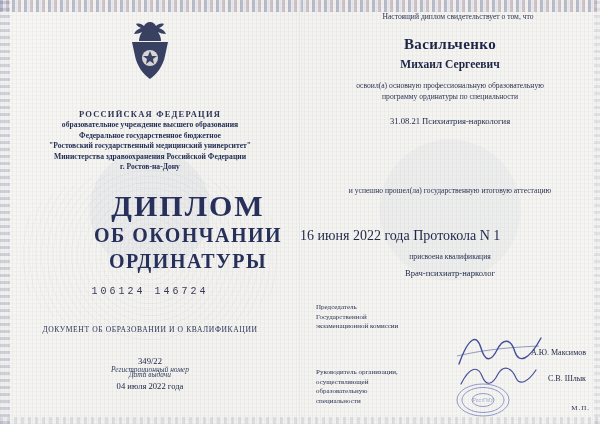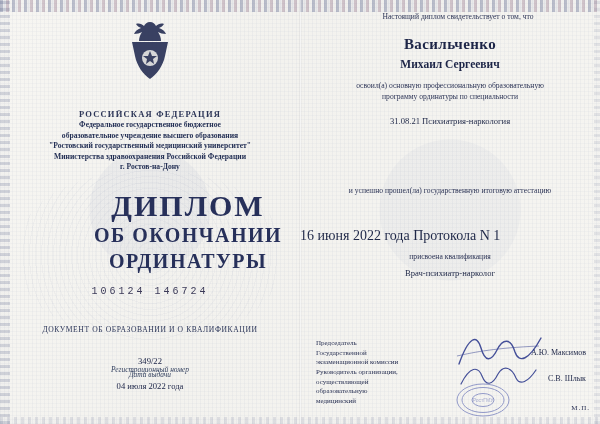--- a/index.html
+++ b/index.html
@@ -159,21 +159,21 @@
     position:absolute;top:252px;left:0;width:300px;text-align:center;
     font-size:7.6px;color:#2b3355;
   }
   .r-qual{
     position:absolute;top:268px;left:0;width:300px;text-align:center;
     font-size:8.6px;color:#1e2747;
   }
   .sig-block{
     position:absolute;left:16px;font-size:7px;line-height:9.5px;color:#2b3355;
   }
-  .sig-1{top:339px;}
+  .sig-1{top:303px;}
   .sig-2{top:368px;}
   .sig-name{
     position:absolute;font-size:8px;color:#1d2547;
   }
   .sig-name-1{top:348px;right:14px;}
   .sig-name-2{top:374px;right:14px;}
   .mp{
     position:absolute;right:10px;top:404px;font-size:7px;color:#2b3355;letter-spacing:1px;
   }
   .scribble{
@@ -208,22 +208,22 @@
         <circle cx="32" cy="40" r="8"></circle>
       </g>
       <g fill="#2a3257" opacity="0.9">
         <path d="M32 33l2 5h5l-4 3 1 5-4-3-4 3 1-5-4-3h5z"></path>
       </g>
     </svg>
 
     <div class="l-country">РОССИЙСКАЯ ФЕДЕРАЦИЯ</div>
 
     <div class="l-org">
+      <div>образовательное учреждение высшего образования</div>
       <div>Федеральное государственное бюджетное</div>
-      <div>образовательное учреждение высшего образования</div>
       <div>"Ростовский государственный медицинский университет"</div>
       <div>Министерства здравоохранения Российской Федерации</div>
       <div>г. Ростов-на-Дону</div>
     </div>
 
     <div class="diploma-title">
       <div class="t1">ДИПЛОМ</div>
       <div class="t2">ОБ ОКОНЧАНИИ</div>
       <div class="t3">ОРДИНАТУРЫ</div>
     </div>
@@ -260,21 +260,21 @@
       <div>Председатель</div>
       <div>Государственной</div>
       <div>экзаменационной комиссии</div>
     </div>
     <div class="sig-name sig-name-1">А.Ю. Максимов</div>
 
     <div class="sig-block sig-2">
       <div>Руководитель организации,</div>
       <div>осуществляющей</div>
       <div>образовательную</div>
-      <div>медицинский</div>
+      <div>специальности</div>
     </div>
     <div class="sig-name sig-name-2">С.В. Шлык</div>
 
     <svg class="scribble" style="left:155px;top:330px;width=0;width:90px;height:40px;" viewBox="0 0 90 40">
       <path d="M4 34 C14 6, 22 4, 26 18 C30 32, 36 32, 42 20 C48 8, 56 8, 60 22 C64 34, 74 30, 86 8" fill="none" stroke="#27348a" stroke-width="1.4" stroke-linecap="round"></path>
       <path d="M2 26 C20 22, 40 18, 84 16" fill="none" stroke="#27348a" stroke-width="0.8" opacity=".7"></path>
     </svg>
 
     <svg class="scribble" style="left:158px;top:362px;width:80px;height:28px;" viewBox="0 0 80 28">
       <path d="M3 22 C12 4, 20 4, 24 14 C28 24, 34 24, 40 12 C46 2, 54 6, 58 16 C62 24, 70 20, 78 8" fill="none" stroke="#27348a" stroke-width="1.2" stroke-linecap="round"></path>

